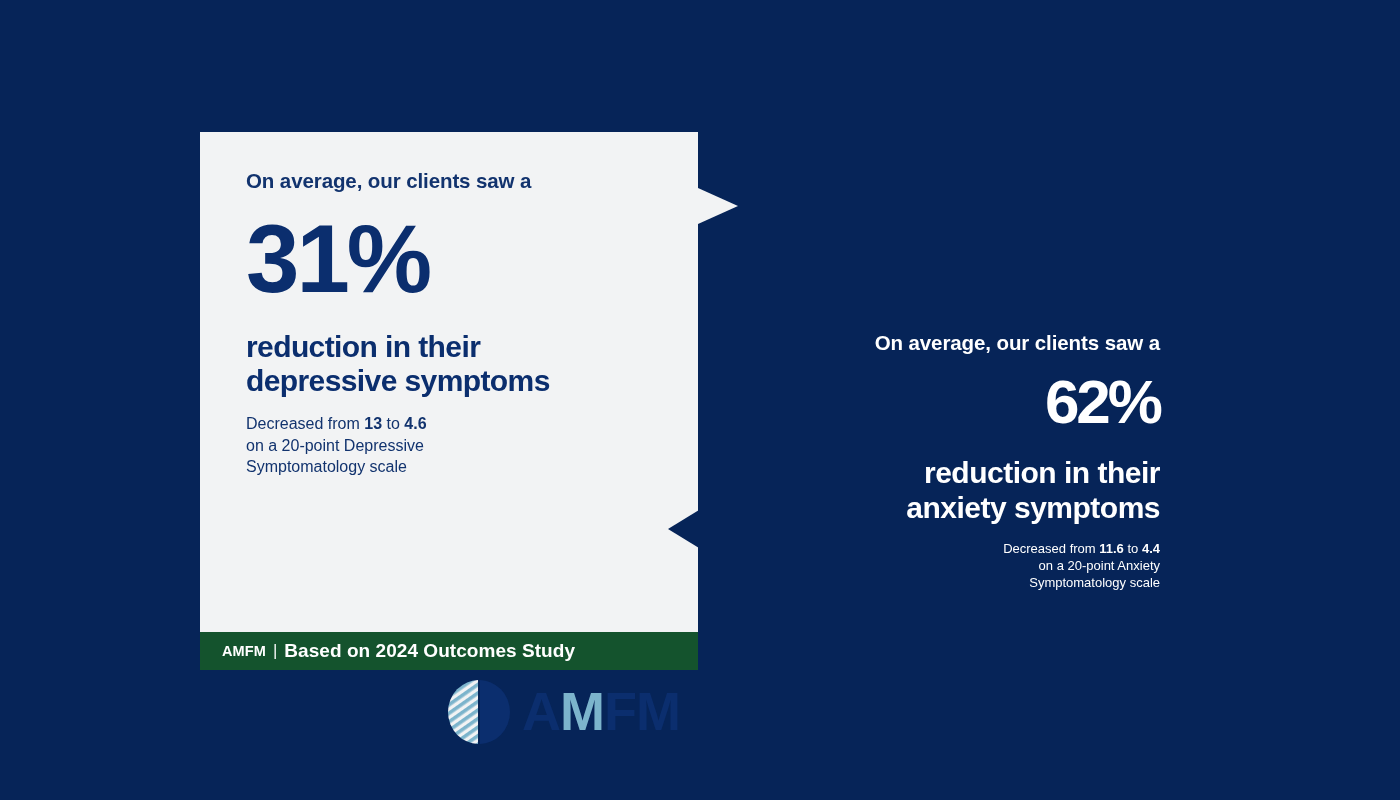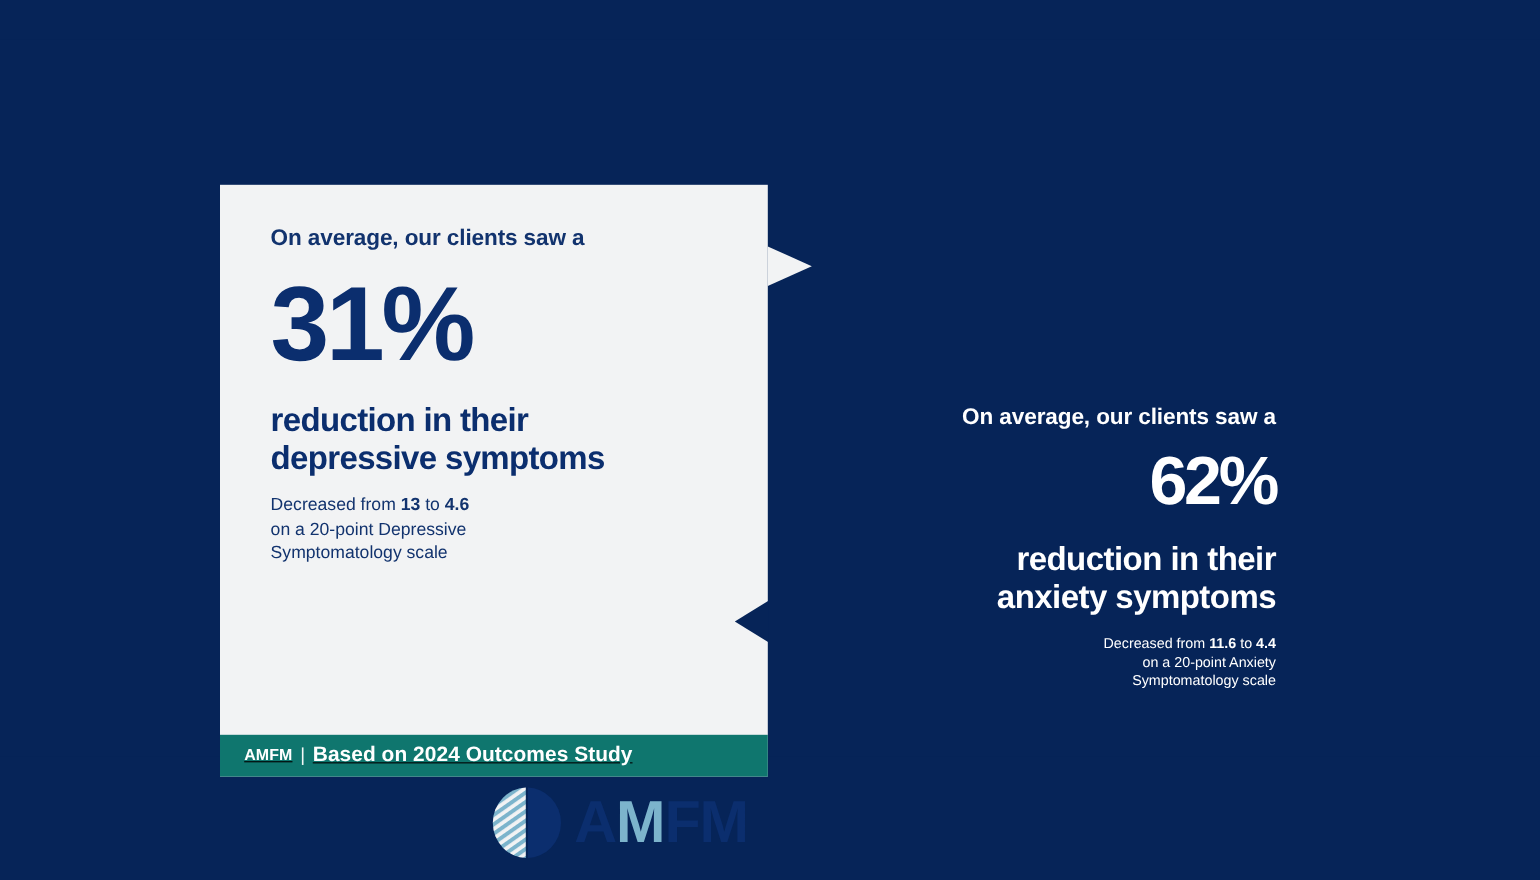--- a/index.html
+++ b/index.html
@@ -6,21 +6,20 @@
   html, body {
     width:1400px; height:800px;
     background:#062458;
     font-family:"Liberation Sans", sans-serif;
     overflow:hidden;
   }
   #stage {
     position:relative;
     width:1400px; height:652px;
     background:#062458;
-    margin-top:36px;
   }
 
   
   .card {
     position:absolute;
     left:200px; top:132px;
     width:498px; height:538px;
     background:#f2f3f4;
   }
   .card-body {
@@ -82,26 +81,25 @@
     margin-left:8px;
     margin-top:-2px;
   }
   .logo-wordmark .lt { color:#7cb4cc; }
 
   
   .footer-bar {
     position:absolute;
     left:0; bottom:0;
     width:100%; height:38px;
-    background:#0f766e;
+    background:#14532d;
     display:flex;
     align-items:center;
     padding-left:22px;
     gap:0;
-    text-decoration:underline;
   }
   .footer-brand {
     color:#ffffff;
     font-size:14.5px;
     font-weight:800;
     letter-spacing:0.1px;
   }
   .footer-sep {
     color:#ffffff;
     font-size:17px;

